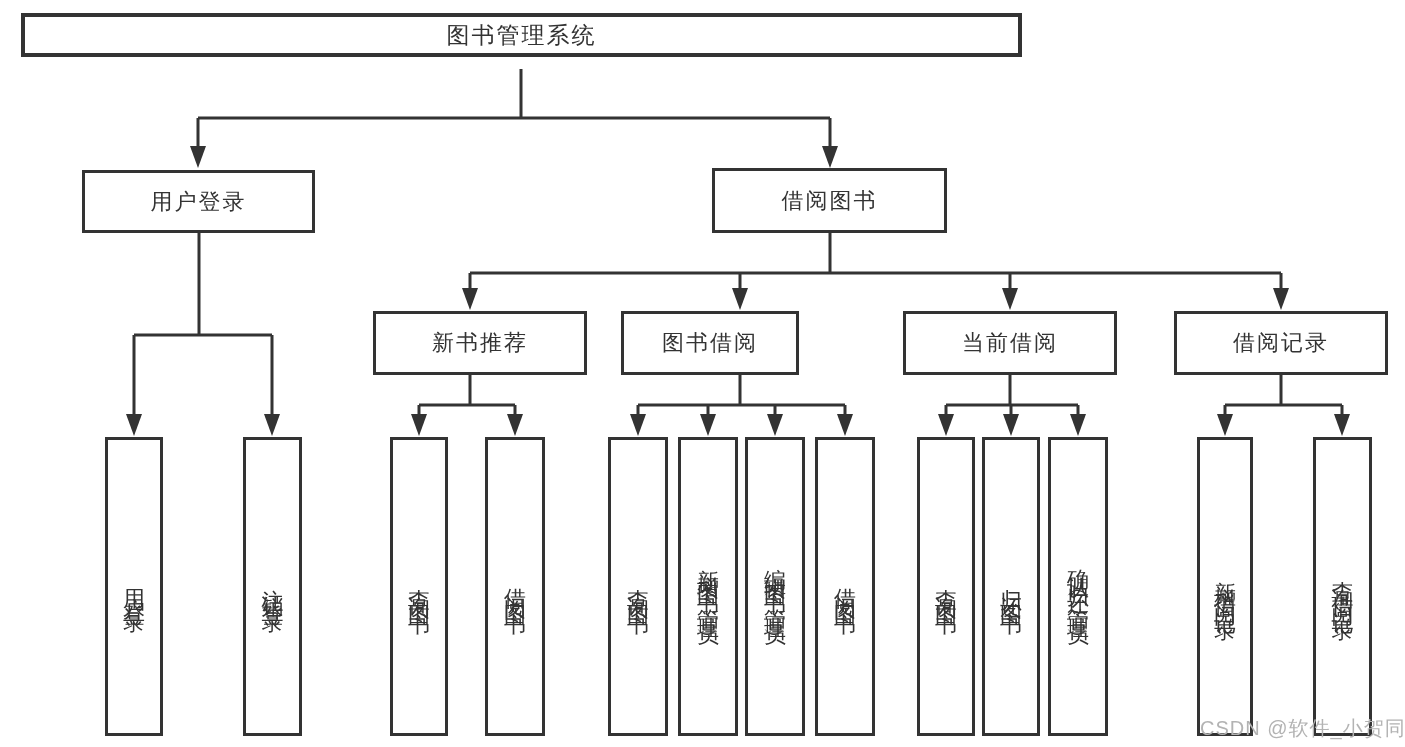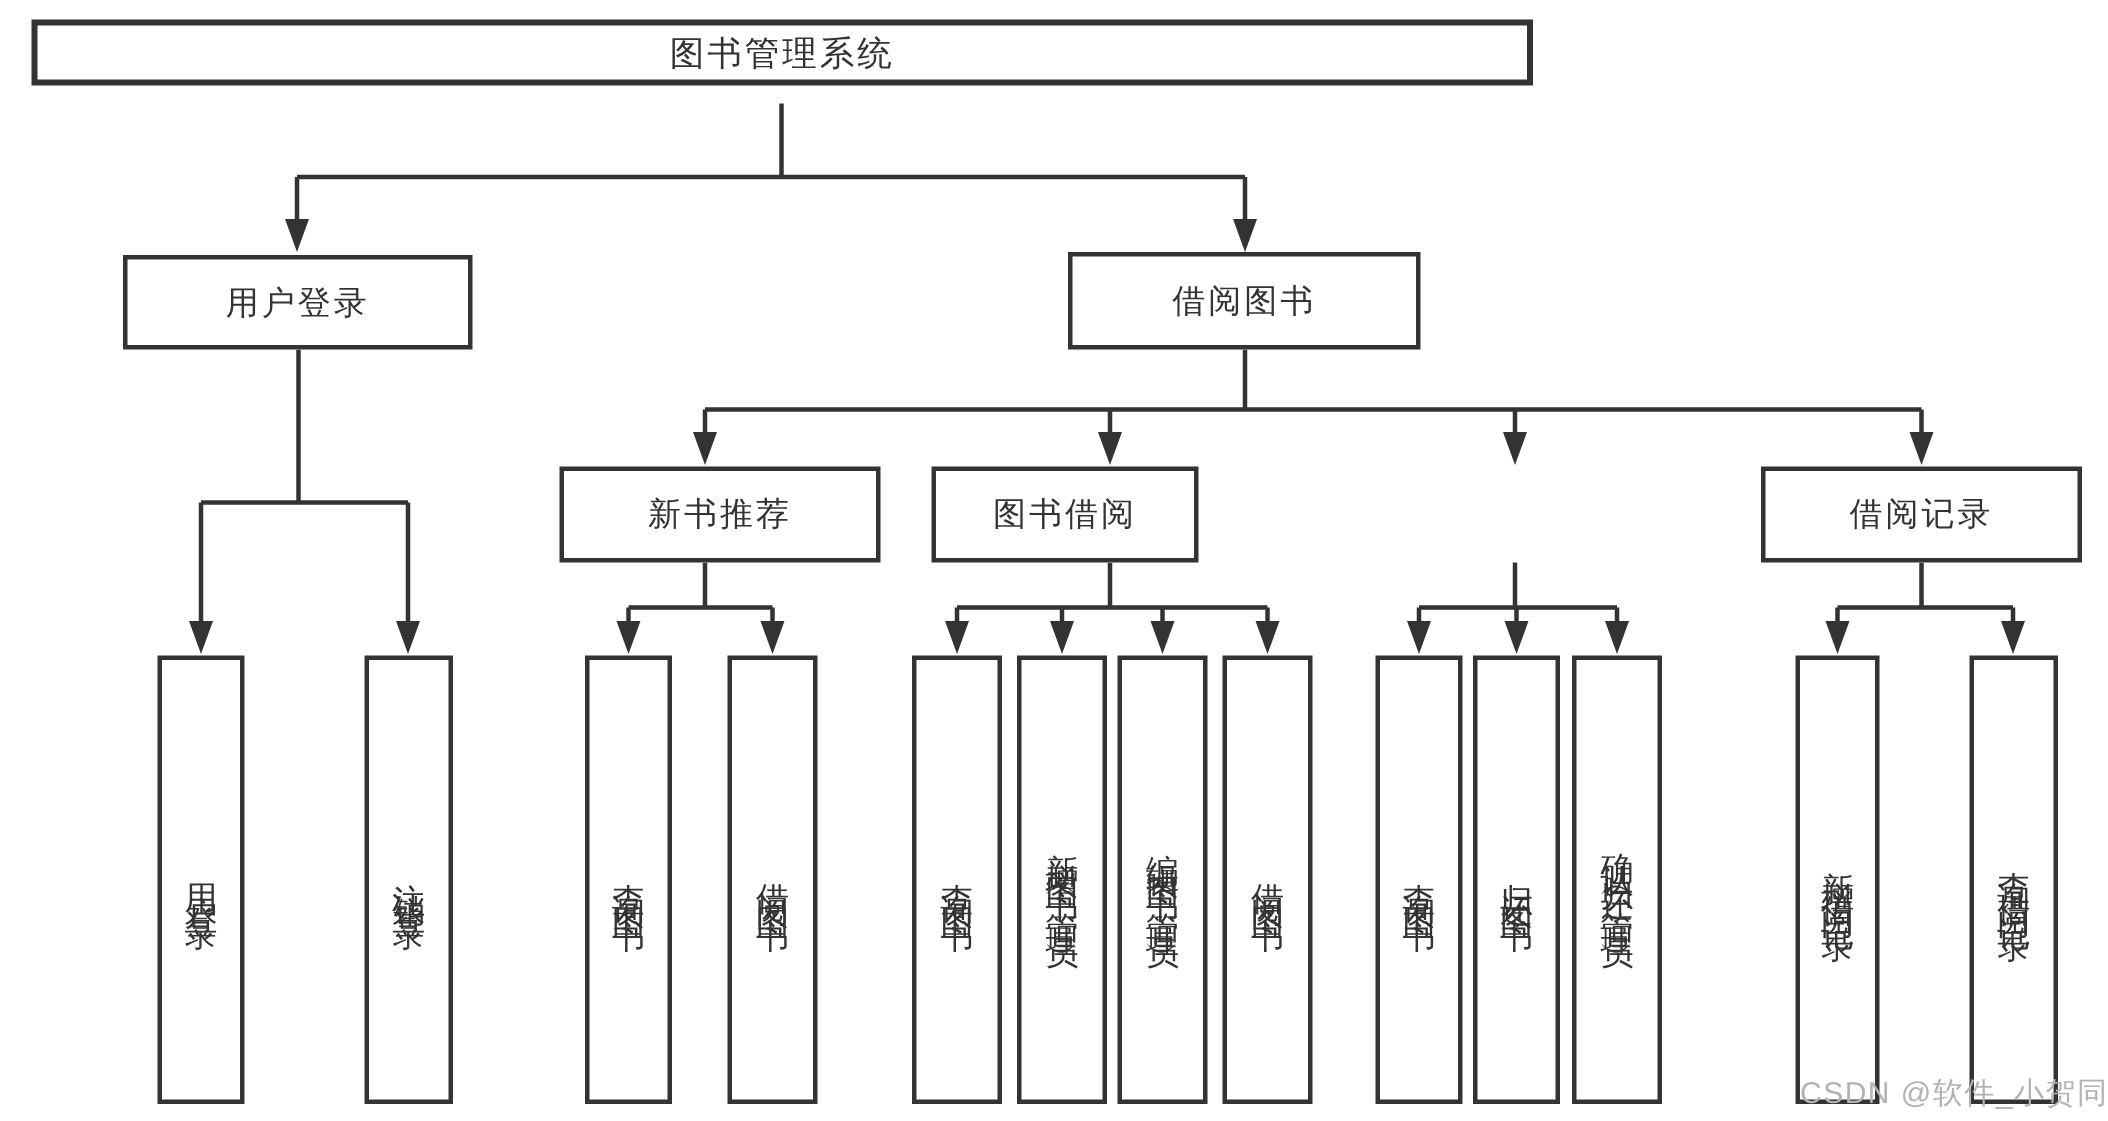--- a/index.html
+++ b/index.html
@@ -73,20 +73,21 @@
     <polygon points="1334,414 1350,414 1342,436"></polygon>
   </svg>
 
   <div class="node root" style="left:21px;top:13px;width:1001px;height:44px;">图书管理系统</div>
 
   <div class="node" style="left:82px;top:170px;width:233px;height:63px;">用户登录</div>
   <div class="node" style="left:712px;top:168px;width:235px;height:65px;">借阅图书</div>
 
   <div class="node" style="left:363px;top:311px;width:214px;height:64px;margin-left:10px;">新书推荐</div>
   <div class="node" style="left:621px;top:311px;width:178px;height:64px;text-align:right;">图书借阅</div>
+  <div class="node" style="left:903px;top:311px;width:214px;height:64px;">当前借阅</div>
   <div class="node" style="left:1174px;top:311px;width:214px;height:64px;">借阅记录</div>
 
   <div class="leaf" style="left:105px;top:437px;width:58px;height:299px;">用户登录</div>
   <div class="leaf" style="left:243px;top:437px;width:59px;height:299px;">注销登录</div>
 
   <div class="leaf" style="left:390px;top:437px;width:58px;height:299px;">查询图书</div>
   <div class="leaf" style="left:485px;top:437px;width:60px;height:299px;">借阅图书</div>
 
   <div class="leaf" style="left:608px;top:437px;width:60px;height:299px;">查询图书</div>
   <div class="leaf" style="left:678px;top:437px;width:60px;height:299px;">新增图书（管理员）</div>

